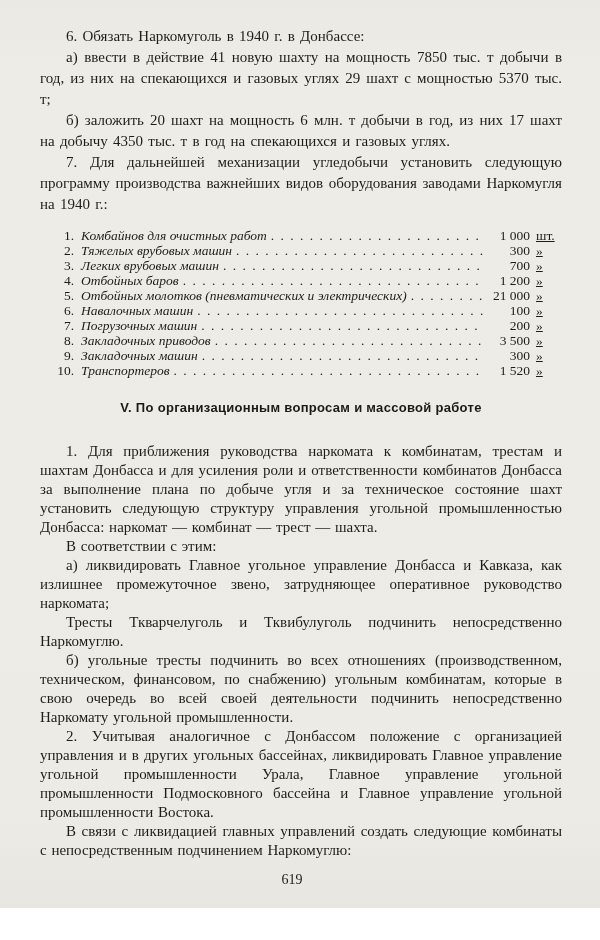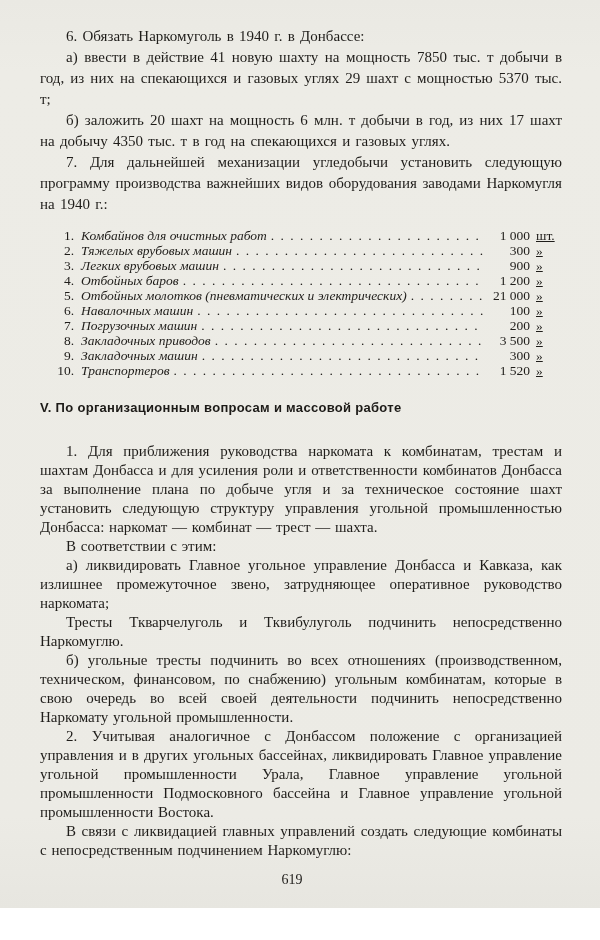--- a/index.html
+++ b/index.html
@@ -45,20 +45,21 @@
   }
   .leader::before {
     content: ". . . . . . . . . . . . . . . . . . . . . . . . . . . . . . . . . . . . . . . . . . . .";
     letter-spacing: 1.5px;
   }
   .val  { flex: none; width: 46px; text-align: right; white-space: nowrap; }
   .unit { flex: none; width: 28px; padding-left: 6px; text-decoration: underline; }
 
   .heading {
     margin-top: 22px;
+    text-align: center;
     font-family: "Liberation Sans", sans-serif;
     font-weight: 700;
     font-size: 13px;
     letter-spacing: 0.3px;
     color: #1c1a17;
   }
 
   .bottom { margin-top: 27px; }
 
   .page-number {
@@ -94,21 +95,21 @@
       <span class="num">2.</span>
       <span class="label">Тяжелых врубовых машин</span>
       <span class="leader"></span>
       <span class="val">300</span>
       <span class="unit">»</span>
     </div>
     <div class="equip-row">
       <span class="num">3.</span>
       <span class="label">Легких врубовых машин</span>
       <span class="leader"></span>
-      <span class="val">900</span>
+      <span class="val">700</span>
       <span class="unit">»</span>
     </div>
     <div class="equip-row">
       <span class="num">4.</span>
       <span class="label">Отбойных баров</span>
       <span class="leader"></span>
       <span class="val">1 200</span>
       <span class="unit">»</span>
     </div>
     <div class="equip-row">

